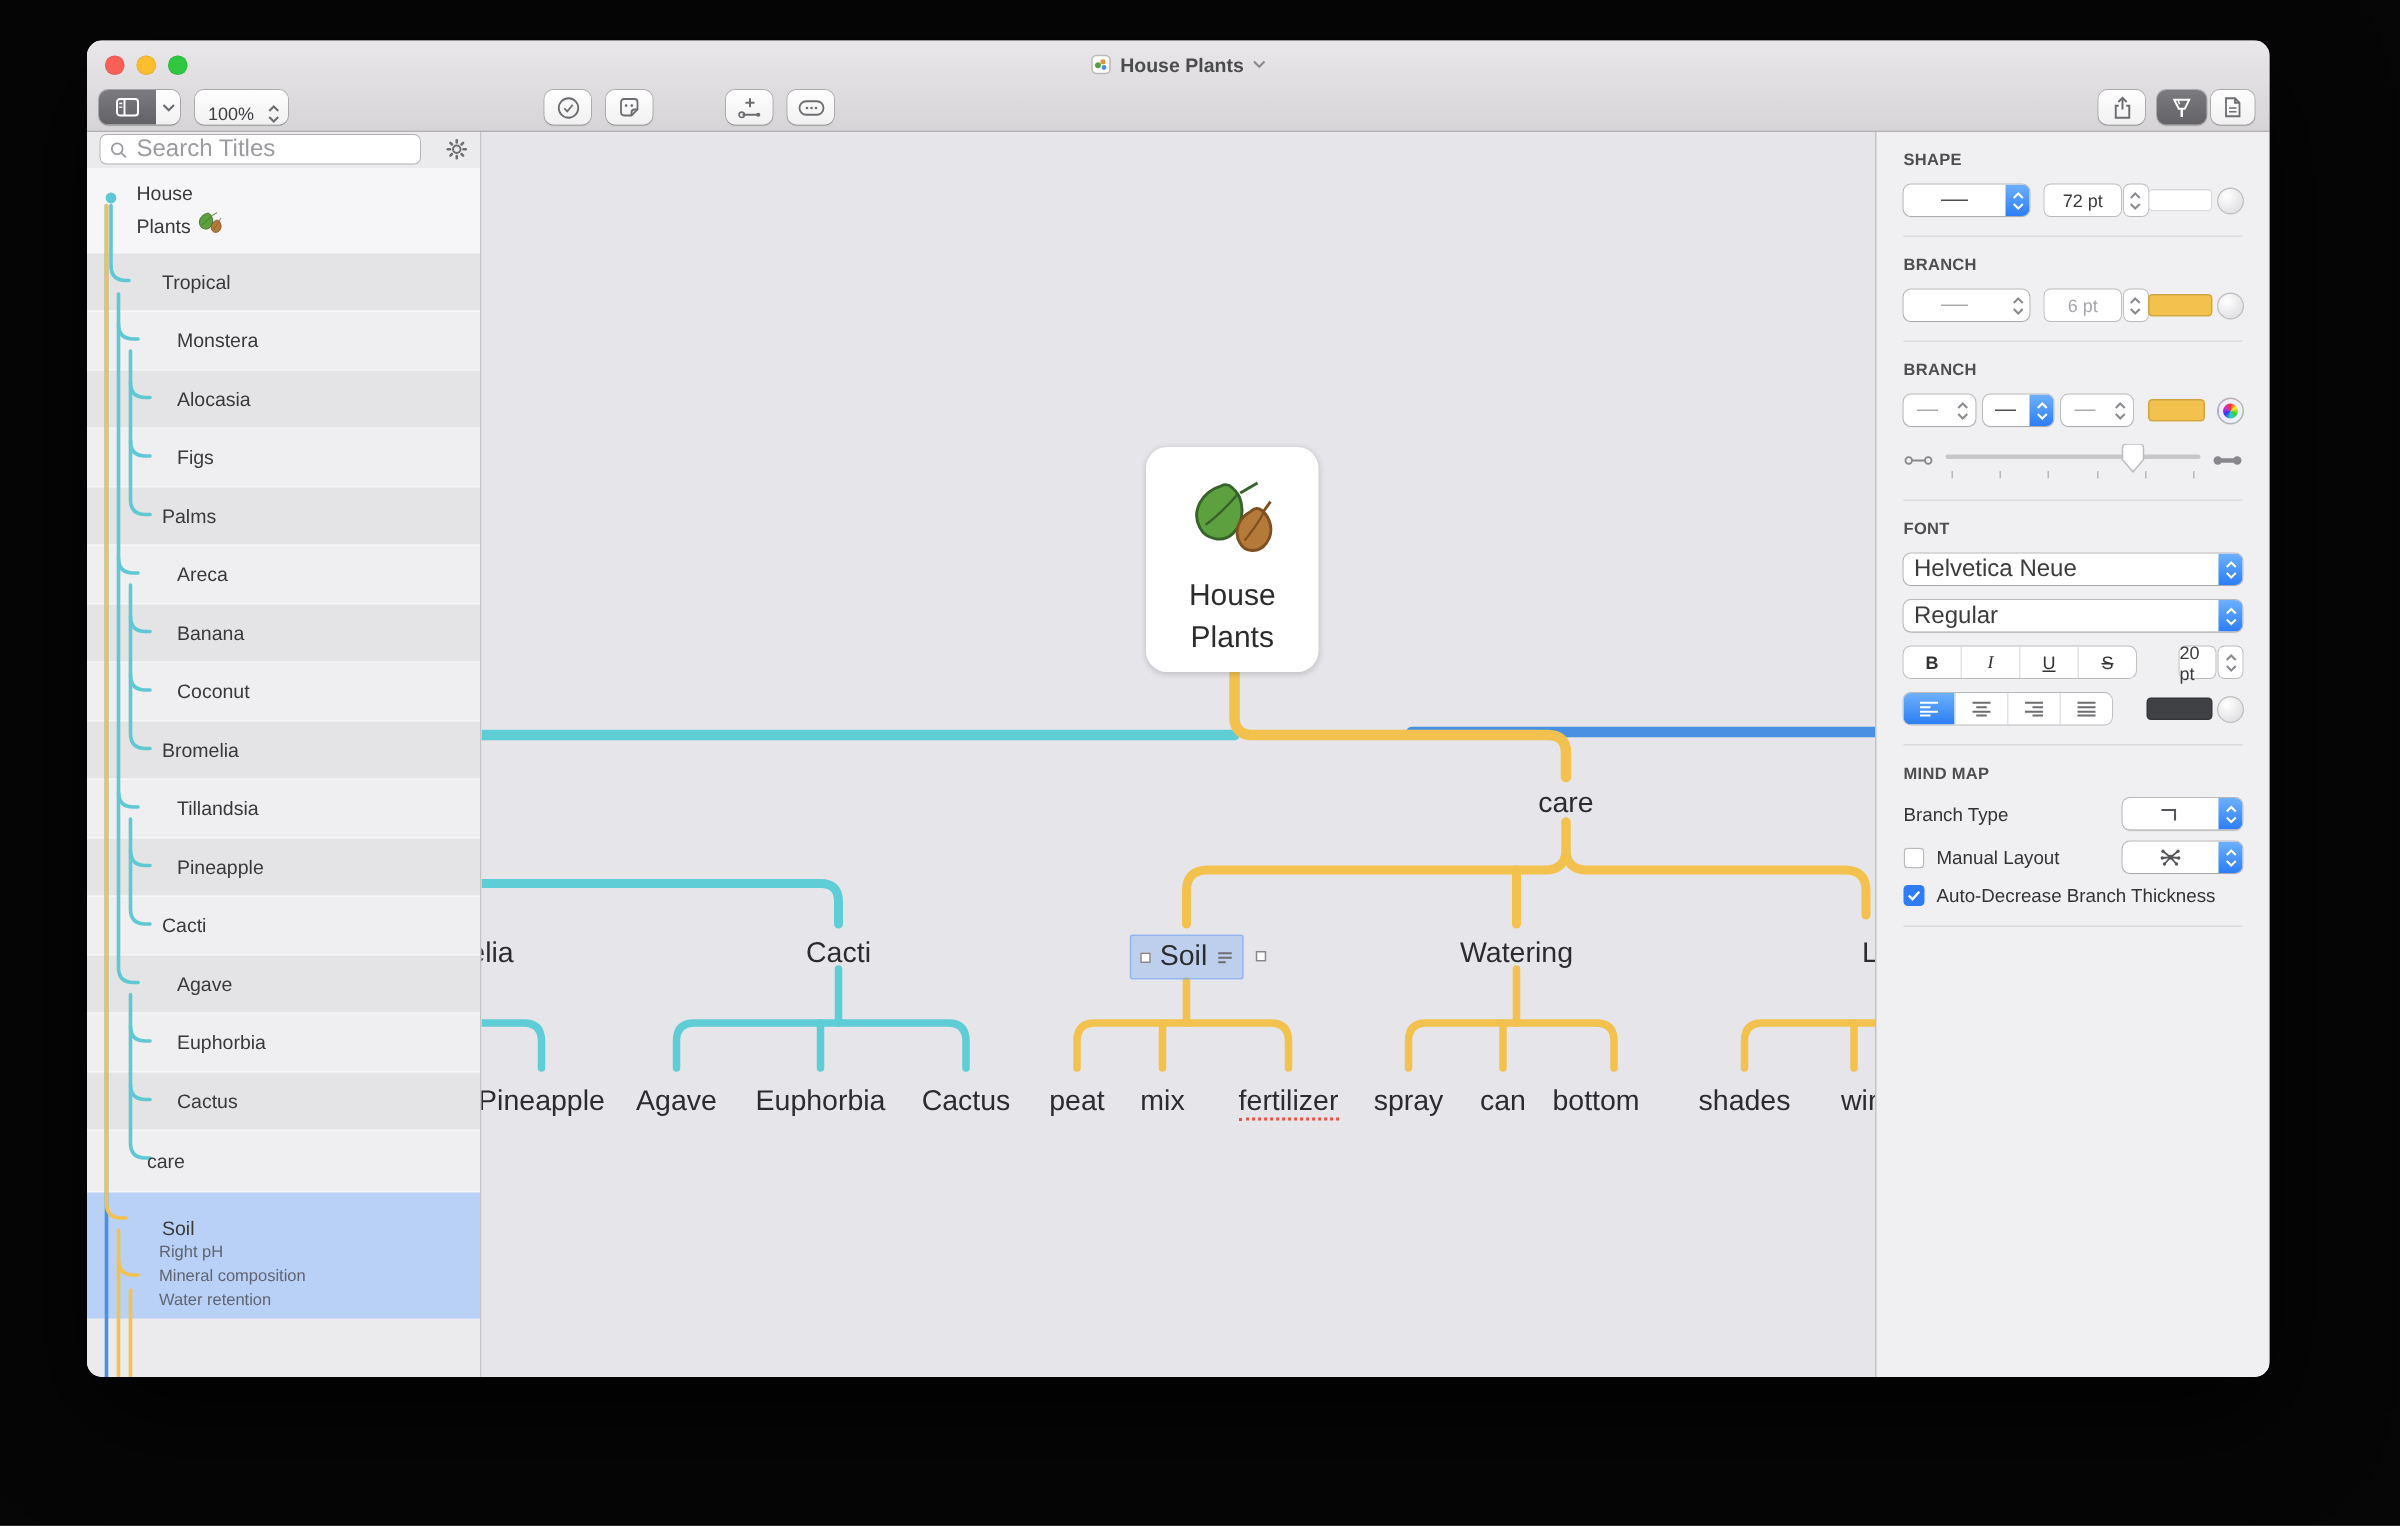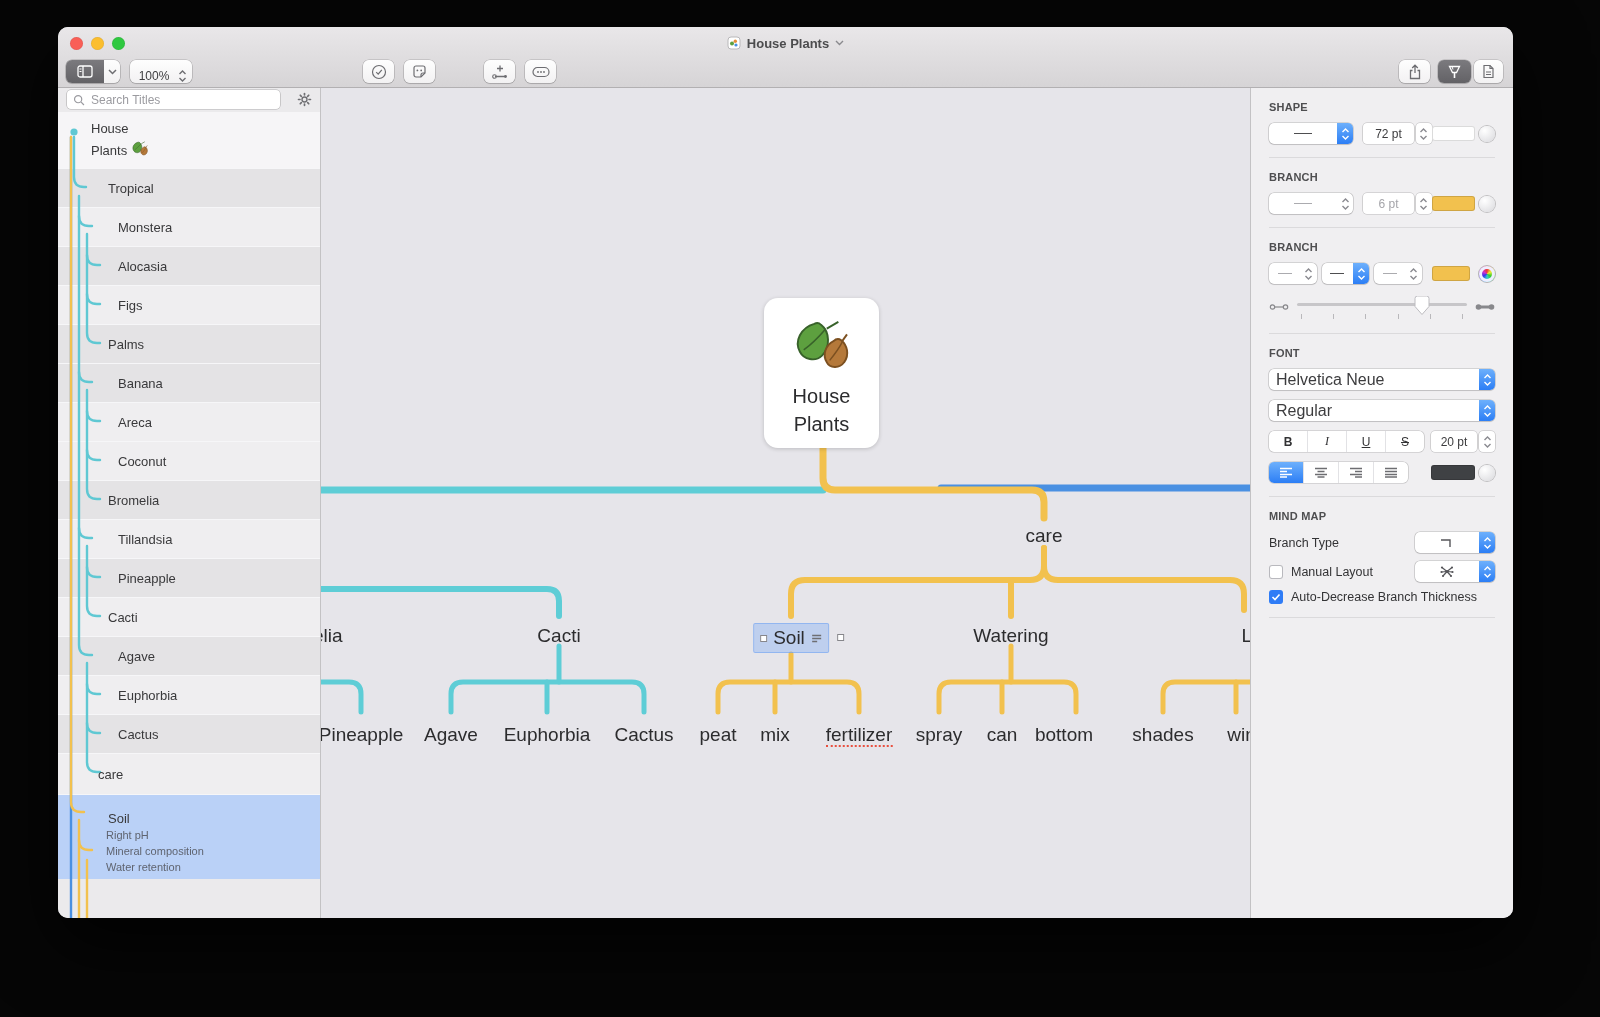--- a/index.html
+++ b/index.html
@@ -24,21 +24,21 @@
   .zoomctl{position:absolute;left:72px;top:33px;width:62px;height:23px;border-radius:6px;background:linear-gradient(#fefefe,#f2f1f2);
            box-shadow:0 0 0 .6px rgba(0,0,0,.22),0 1px 1px rgba(0,0,0,.12);display:flex;align-items:flex-end;}
   .zoomctl .zv{flex:1;text-align:center;font-size:12px;color:#3e3e40;}
   
   .bodyrow{position:absolute;top:61px;left:0;right:0;bottom:0;display:flex;}
   
   .sidebar{width:263px;box-sizing:border-box;border-right:1px solid #c3c2c4;background:#ebeaec;display:flex;flex-direction:column;}
   .search-row{position:relative;height:24px;flex:0 0 24px;}
   .sfield{position:absolute;left:9px;top:2px;width:213px;height:19px;background:#fff;border-radius:4px;
           box-shadow:0 0 0 .6px rgba(0,0,0,.25);display:flex;align-items:center;box-sizing:border-box;padding-left:6px;}
-  .sfield input{border:none;outline:none;background:transparent;font-size:12px;color:#3c3c3e;width:150px;font-family:"Liberation Sans",sans-serif;}
+  .sfield input{border:none;outline:none;background:transparent;font-size:16px;color:#3c3c3e;width:150px;font-family:"Liberation Sans",sans-serif;}
   .sfield input::placeholder{color:#9b9ba0;}
   .gear{position:absolute;right:8px;top:4px;}
   .list{position:relative;flex:1;overflow:hidden;}
   .branchsvg{position:absolute;left:0;top:0;pointer-events:none;z-index:3;}
   .srow{position:relative;box-sizing:border-box;border-top:1px solid #f6f6f8;}
   .srow.rootrow{background:#f6f5f7;border-top:none;}
   .srow.lt{background:#efeef0;}
   .srow.dk{background:#e4e3e5;}
   .srow.sel{background:#bad1f7;}
   .slabel{position:absolute;top:50%;transform:translateY(-50%);font-size:13px;color:#39393b;white-space:nowrap;z-index:4;}
@@ -280,25 +280,25 @@
             </div>
             <div class="srow dk" style="height: 39px;">
               <span class="slabel lv3">Alocasia</span>
             </div>
             <div class="srow lt" style="height: 39px;">
               <span class="slabel lv3">Figs</span>
             </div>
             <div class="srow dk" style="height: 39px;">
               <span class="slabel lv2">Palms</span>
             </div>
-            <div class="srow dk" style="height: 39px;">
-              <span class="slabel lv3">Banana</span>
-            </div>
             <div class="srow lt" style="height: 39px;">
               <span class="slabel lv3">Areca</span>
+            </div>
+            <div class="srow dk" style="height: 39px;">
+              <span class="slabel lv3">Banana</span>
             </div>
             <div class="srow lt" style="height: 39px;">
               <span class="slabel lv3">Coconut</span>
             </div>
             <div class="srow dk" style="height: 39px;">
               <span class="slabel lv2">Bromelia</span>
             </div>
             <div class="srow lt" style="height: 39px;">
               <span class="slabel lv3">Tillandsia</span>
             </div>
@@ -557,21 +557,21 @@
             </div>
           </div>
           <div class="irow">
             <div class="seg">
               <div style="font-weight:bold">B</div>
               <div class="bI">I</div>
               <div class="bU">U</div>
               <div class="bS">S</div>
             </div>
             <span style="flex:1"></span>
-            <div class="field" style="width:46px">20 pt</div>
+            <div class="field" style="width:24px">20 pt</div>
             <span class="mini ud gray">
                 <svg width="9" height="14" viewBox="0 0 9 14">
                   <path d="M1.5 5 L4.5 2 L7.5 5" fill="none" stroke-width="1.4"></path>
                   <path d="M1.5 9 L4.5 12 L7.5 9" fill="none" stroke-width="1.4"></path>
                 </svg>
               </span>
           </div>
           <div class="irow">
             <div class="seg align">
               <div class="on">

